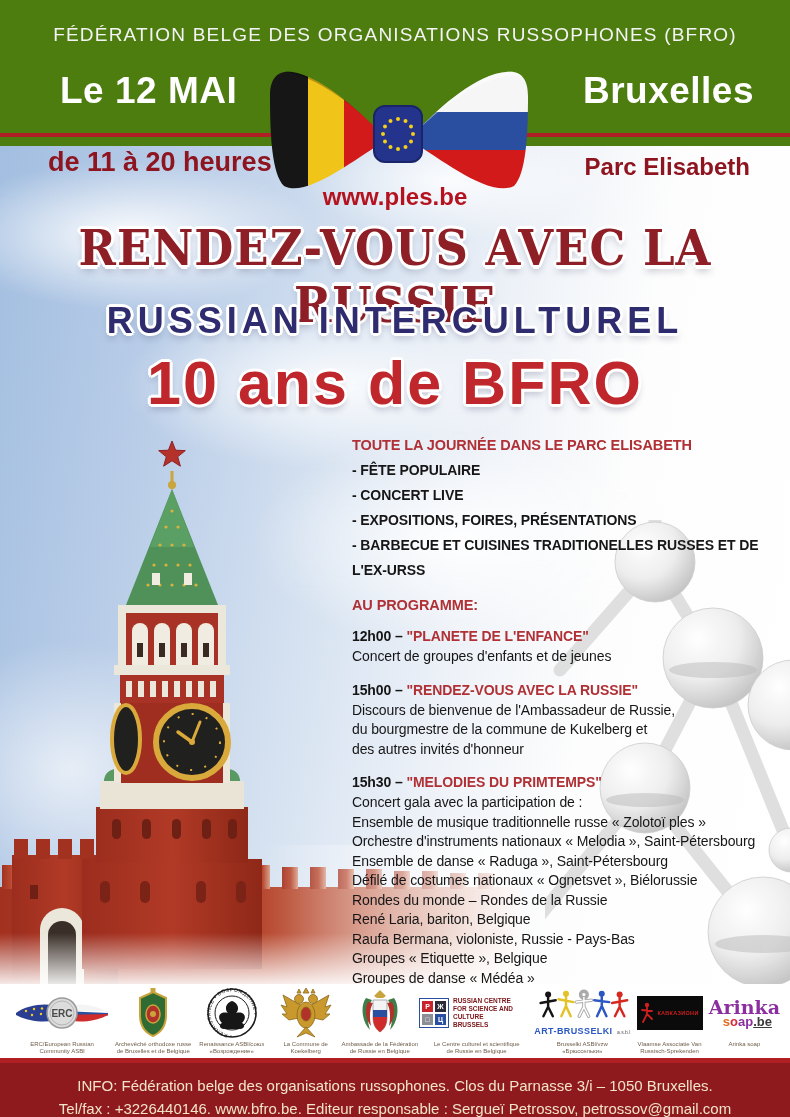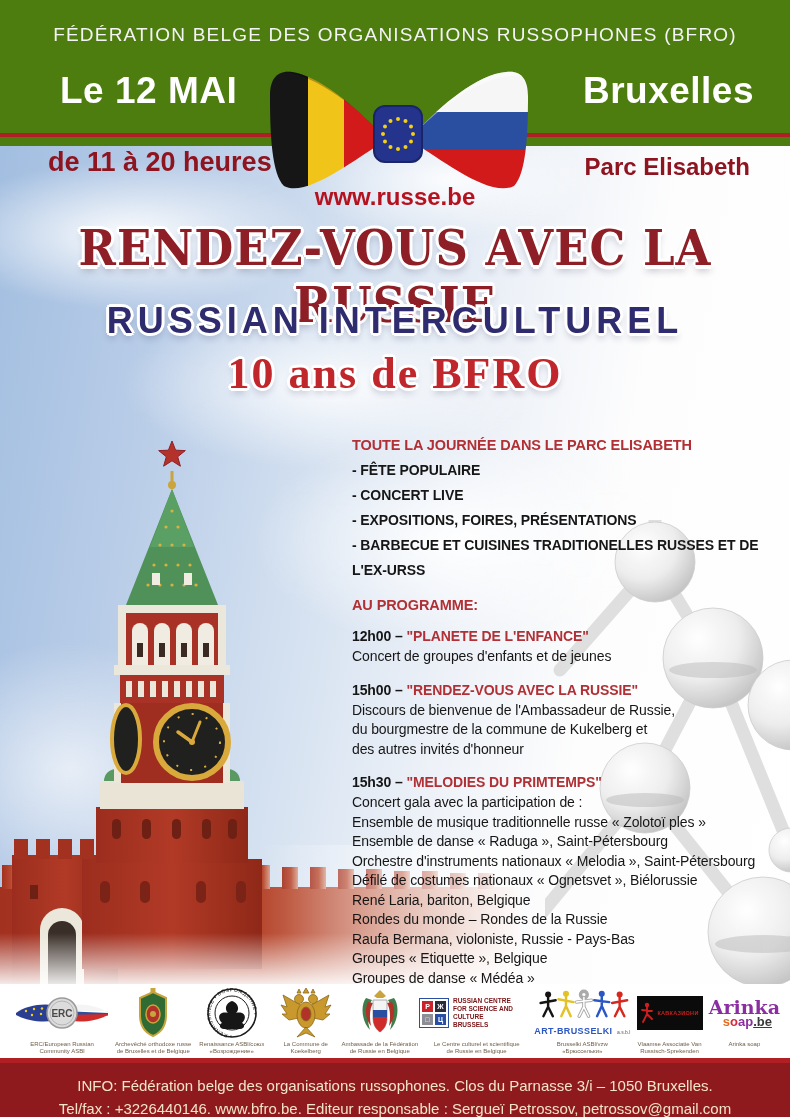--- a/index.html
+++ b/index.html
@@ -41,21 +41,21 @@
     position:absolute;top:224px;left:0;right:0;text-align:center;z-index:4;
     font-family:"DejaVu Serif",serif;font-weight:700;font-size:45px;color:#8e1f26;
     letter-spacing:1px;transform:scaleY(1.06);
   }
   .title2{
     position:absolute;top:300px;left:0;right:0;text-align:center;z-index:4;
     font-weight:700;font-size:36px;color:#2e2c6e;letter-spacing:5px;
   }
   .title3{
     position:absolute;top:348px;left:0;right:0;text-align:center;z-index:4;
-    font-family:Liberation Serif, serif;font-weight:700;font-size:44px;color:#c0272c;letter-spacing:2px;
+    font-family:Liberation Sans, sans-serif;font-weight:700;font-size:61px;color:#c0272c;letter-spacing:2px;
   }
   
   .kremlin{position:absolute;top:415px;left:0;z-index:1;}
   .atomium{position:absolute;top:520px;left:545px;z-index:1;opacity:.9;}
   
   .program{
     position:absolute;top:437px;left:352px;width:438px;z-index:2;
     font-size:14px;color:#161616;letter-spacing:-.1px;
   }
   .program .red-h{color:#b03035;font-weight:700;font-size:14.5px;margin-bottom:5px;}
@@ -337,21 +337,21 @@
           <circle cx="128.5" cy="65" r="2"></circle>
         <circle cx="136" cy="63" r="2"></circle>
           <circle cx="143.5" cy="65" r="2"></circle>
           <circle cx="149" cy="70.5" r="2"></circle>
       </g>
     </g>
   </svg>
 
   <div class="hours-txt">de 11 à 20 heures</div>
   <div class="loc-txt">Parc Elisabeth</div>
-  <div class="site-txt">www.russe.be</div>
+  <div class="site-txt">www.ples.be</div>
 
   <div class="title1 outline">RENDEZ-VOUS AVEC LA RUSSIE</div>
   <div class="title2 outline">RUSSIAN INTERCULTUREL</div>
   <div class="title3 outline">10 ans de BFRO</div>
 
   <div class="program">
     <div class="red-h">TOUTE LA JOURNÉE DANS LE PARC ELISABETH</div>
     <div class="day-item">- FÊTE POPULAIRE</div>
     <div class="day-item">- CONCERT LIVE</div>
     <div class="day-item">- EXPOSITIONS, FOIRES, PRÉSENTATIONS</div>
@@ -373,25 +373,25 @@
       <div class="e-line">du bourgmestre de la commune de Kukelberg et</div>
       <div class="e-line">des autres invités d'honneur</div>
     </div>
 
     <div class="event">
       <div class="e-head">
         <span class="e-time">15h30 – </span><span class="e-title">"MELODIES DU PRIMTEMPS"</span>
       </div>
       <div class="e-line">Concert gala avec la participation de :</div>
       <div class="e-line">Ensemble de musique traditionnelle russe « Zolotoï ples »</div>
+      <div class="e-line">Orchestre d'instruments nationaux « Melodia », Saint-Pétersbourg</div>
       <div class="e-line">Ensemble de danse « Raduga », Saint-Pétersbourg</div>
-      <div class="e-line">Orchestre d'instruments nationaux « Melodia », Saint-Pétersbourg</div>
       <div class="e-line">Défilé de costumes nationaux « Ognetsvet », Biélorussie</div>
+      <div class="e-line">Rondes du monde – Rondes de la Russie</div>
       <div class="e-line">René Laria, bariton, Belgique</div>
-      <div class="e-line">Rondes du monde – Rondes de la Russie</div>
       <div class="e-line">Raufa Bermana, violoniste, Russie - Pays-Bas</div>
       <div class="e-line">Groupes « Etiquette », Belgique</div>
       <div class="e-line">Groupes de danse « Médéa »</div>
       <div class="more">Et de nombreux autres...</div>
     </div>
 
     <div class="support">Avec le soutient et la participation de :</div>
   </div>
 
   <div class="sponsors">

